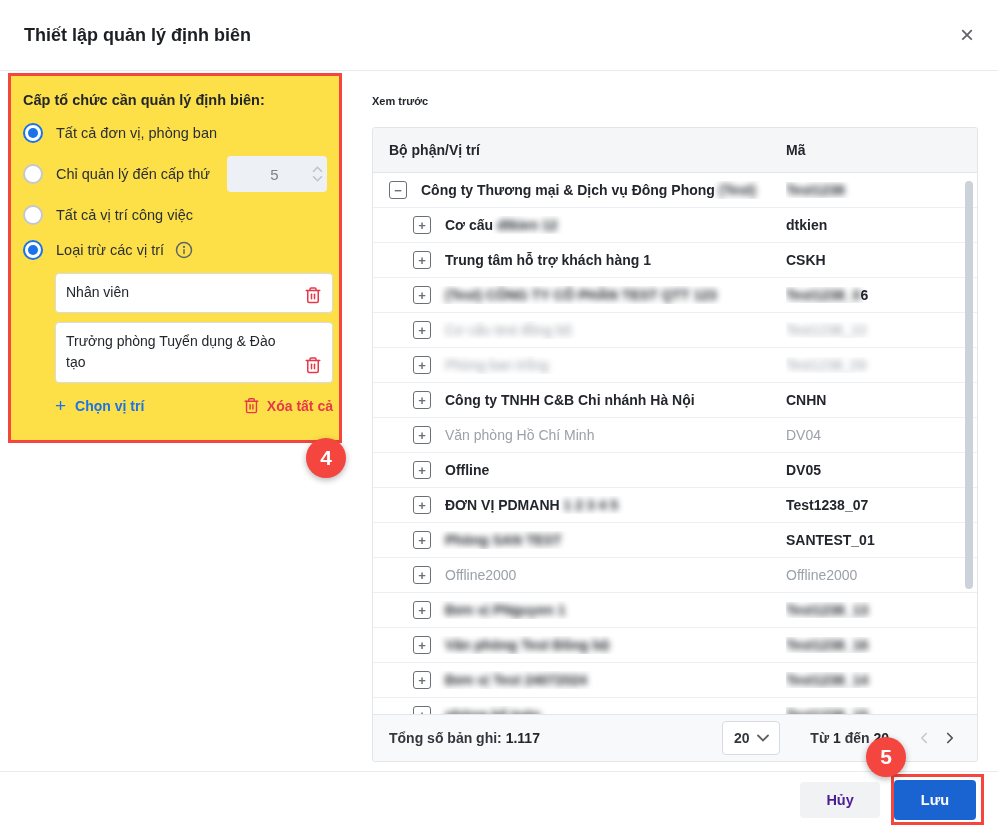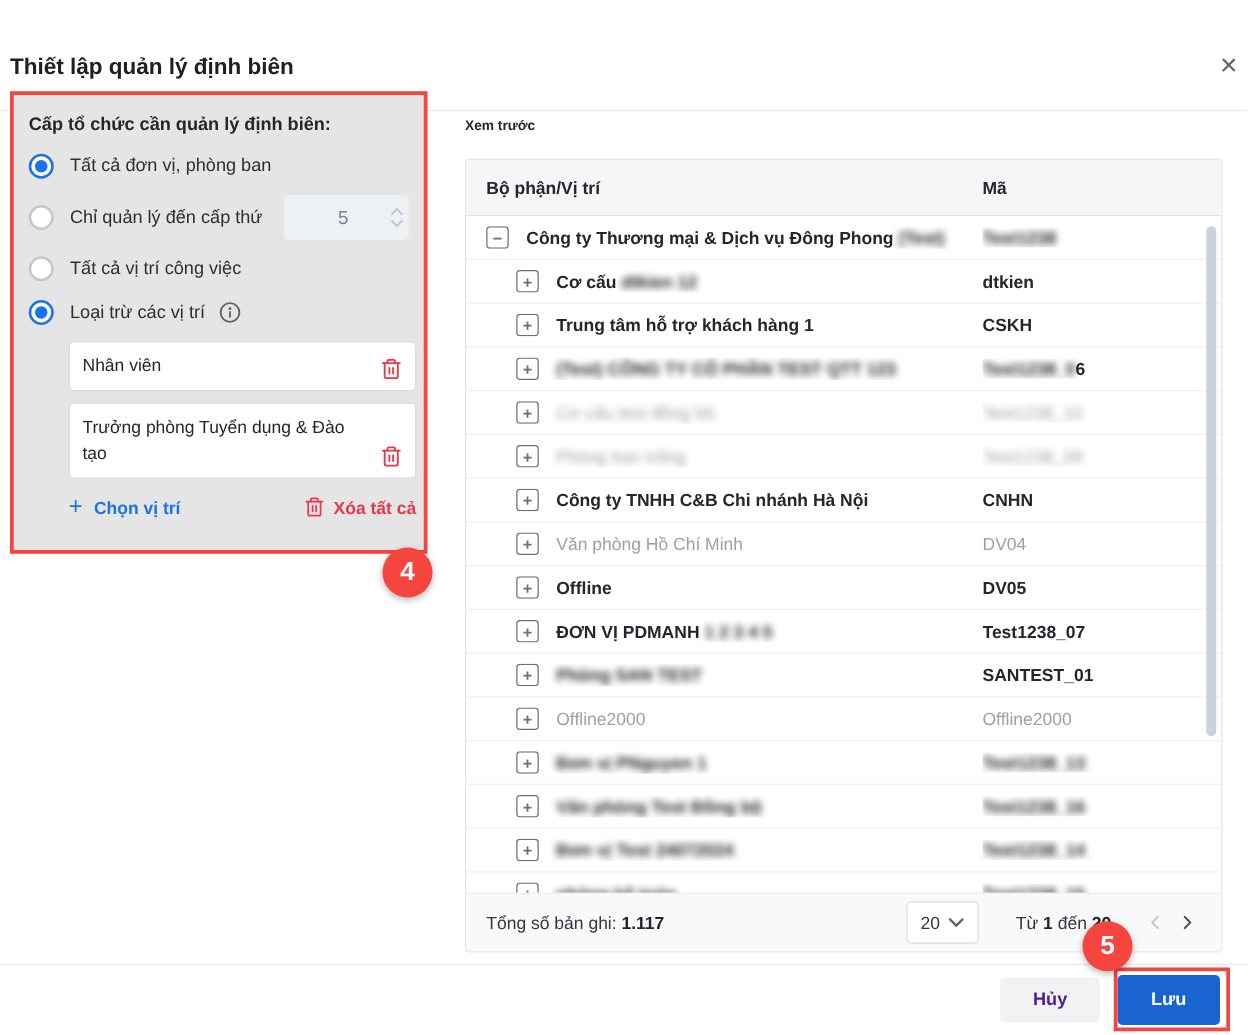--- a/index.html
+++ b/index.html
@@ -1,28 +1,28 @@
 <!DOCTYPE html>
 <html><head>
 <meta charset="utf-8">
 <style>
   * { margin:0; padding:0; box-sizing:border-box; }
   html,body { width:998px; height:828px; }
   body { font-family:"Liberation Sans", sans-serif; background:#fff; color:#23272d; }
   .dialog { position:relative; width:998px; height:828px; background:#fff; overflow:hidden; }
 
   
-  .dlg-header { position:absolute; top:18px; left:0; right:0; height:71px; border-bottom:1px solid #e9ebee;
-    display:flex; align-items:center; padding:0 8px;text-align:center; }
+  .dlg-header { position:absolute; top:0; left:0; right:0; height:71px; border-bottom:1px solid #e9ebee;
+    display:flex; align-items:center; padding:0 24px;text-align:center; }
   .dlg-title { font-size:18px; font-weight:700; color:#1c1f23; }
   .close-btn { margin-left:auto; font-size:24px; line-height:1; color:#5f6368; cursor:pointer; font-weight:400; }
 
   
   .left-panel { position:absolute; left:8px; top:73px; width:334px; height:370px;
-    border:3px solid #f4453f; background:#e5e5e5; padding:16px 12px 0 12px; z-index:2; }
+    border:3px solid #f4453f; background:#fde047; padding:16px 12px 0 12px; z-index:2; }
   .sec-label { font-weight:700; font-size:14.5px; color:#23272d; margin-bottom:13px; }
   .radio-row { display:flex; align-items:center; gap:13px; margin-bottom:11px; min-height:24px; }
   .radio { width:20px; height:20px; border-radius:50%; border:2px solid #c3c8cf; background:#fff; flex:none; position:relative; cursor:pointer; }
   .radio.checked { border-color:#1a73e8; }
   .radio.checked::after { content:''; position:absolute; inset:3px; border-radius:50%; background:#1a73e8; }
   .radio-label { font-size:14.5px; color:#2b2f35; }
   .num-input { margin-left:auto; width:100px; height:36px; background:#edf0f4; border-radius:4px;
     display:flex; align-items:center; padding:0 4px 0 10px; }
   .num-val { flex:1; text-align:center; color:#7d838c; font-size:15px; }
   .spinner { display:flex; flex-direction:column; color:#bfc4cb; gap:2px; align-items:center; }
@@ -52,21 +52,21 @@
   .cell-name { width:413px; display:flex; align-items:center; gap:14px; padding-left:16px; font-weight:700; color:#23272d; overflow:hidden; white-space:nowrap; }
   .cell-name.lvl1 { padding-left:40px; }
   .cell-code { flex:1; font-weight:700; color:#23272d; overflow:hidden; white-space:nowrap; }
   .t-row.dimmed .nm, .t-row.dimmed .cell-code { color:#9ba1a9; font-weight:400; }
   .expander { width:18px; height:18px; border:1.5px solid #697077; border-radius:3px; flex:none;
     display:flex; align-items:center; justify-content:center; font-size:13px; font-weight:600;
     line-height:1; color:#697077; cursor:pointer; background:#fff; }
   .blur { filter:blur(3px); }
   .t-scrollbar { position:absolute; right:4px; top:8px; width:8px; height:408px; background:#ccd2da; border-radius:4px; cursor:pointer; }
   .t-footer { height:47px; flex:none; background:#f8f9fb; border-top:1px solid #e3e5e9;
-    display:flex; align-items:center; padding:0 14px 0 16px; font-size:14px; color:#33373c; border-radius:0 0 3px 3px; }
+    display:flex; align-items:center; padding:0 14px 0 16px; font-size:14px; color:#33373c; border-radius:0 0 3px 3px;font-weight:bold; }
   .t-footer b { color:#23272d; }
   .page-select { margin-left:auto; width:58px; height:34px; background:#fff; border:1px solid #d8dce2; border-radius:4px;
     display:flex; align-items:center; justify-content:center; gap:7px; color:#33373c; cursor:pointer; }
   .page-select .chev { color:#5f6368; display:flex; }
   .range-text { margin-left:30px; margin-right:22px; white-space:nowrap; }
   .pg-btn { display:flex; align-items:center; justify-content:center; width:26px; height:26px; cursor:pointer; }
   .pg-prev { color:#c4c9d0; }
   .pg-next { color:#4a4f55; }
 
   

